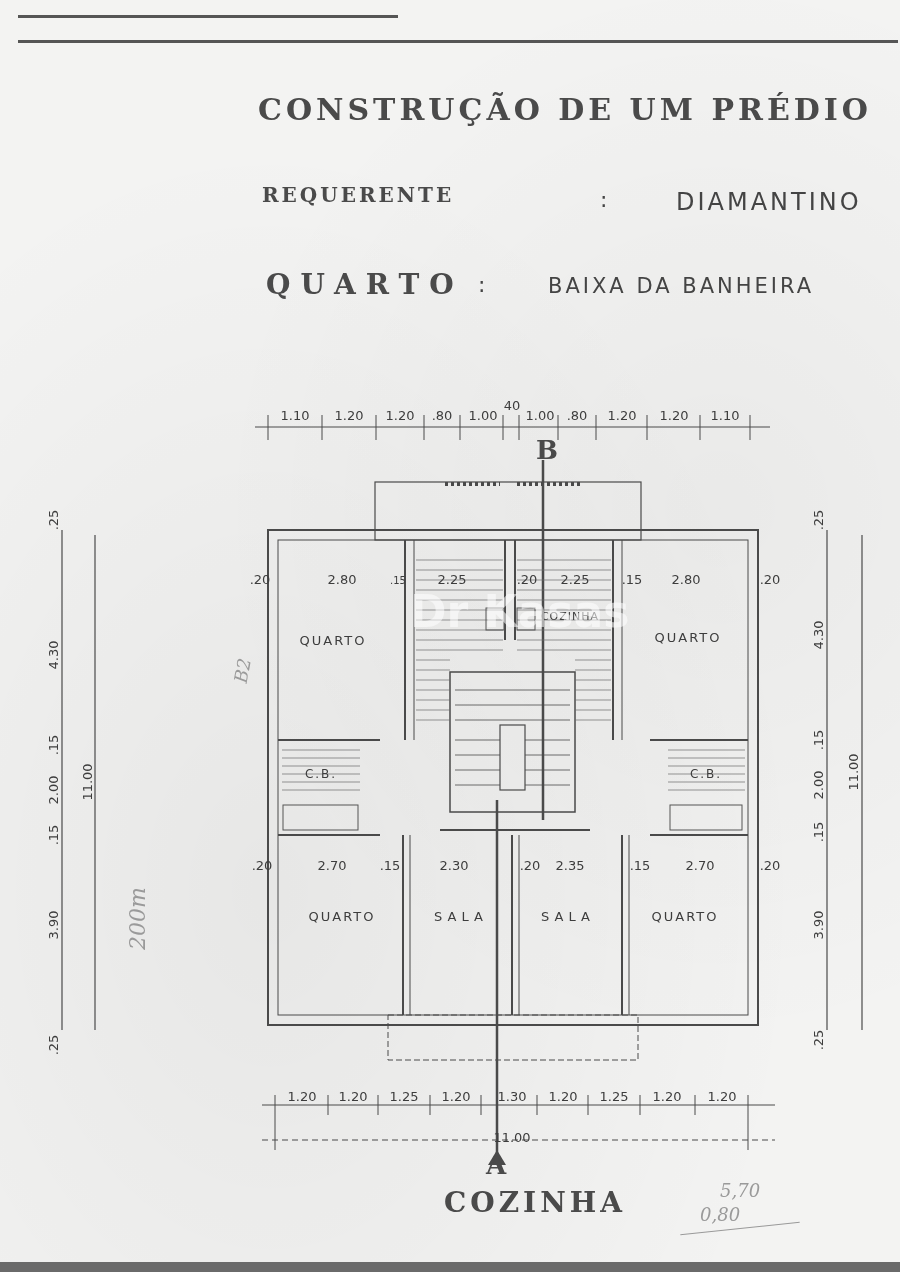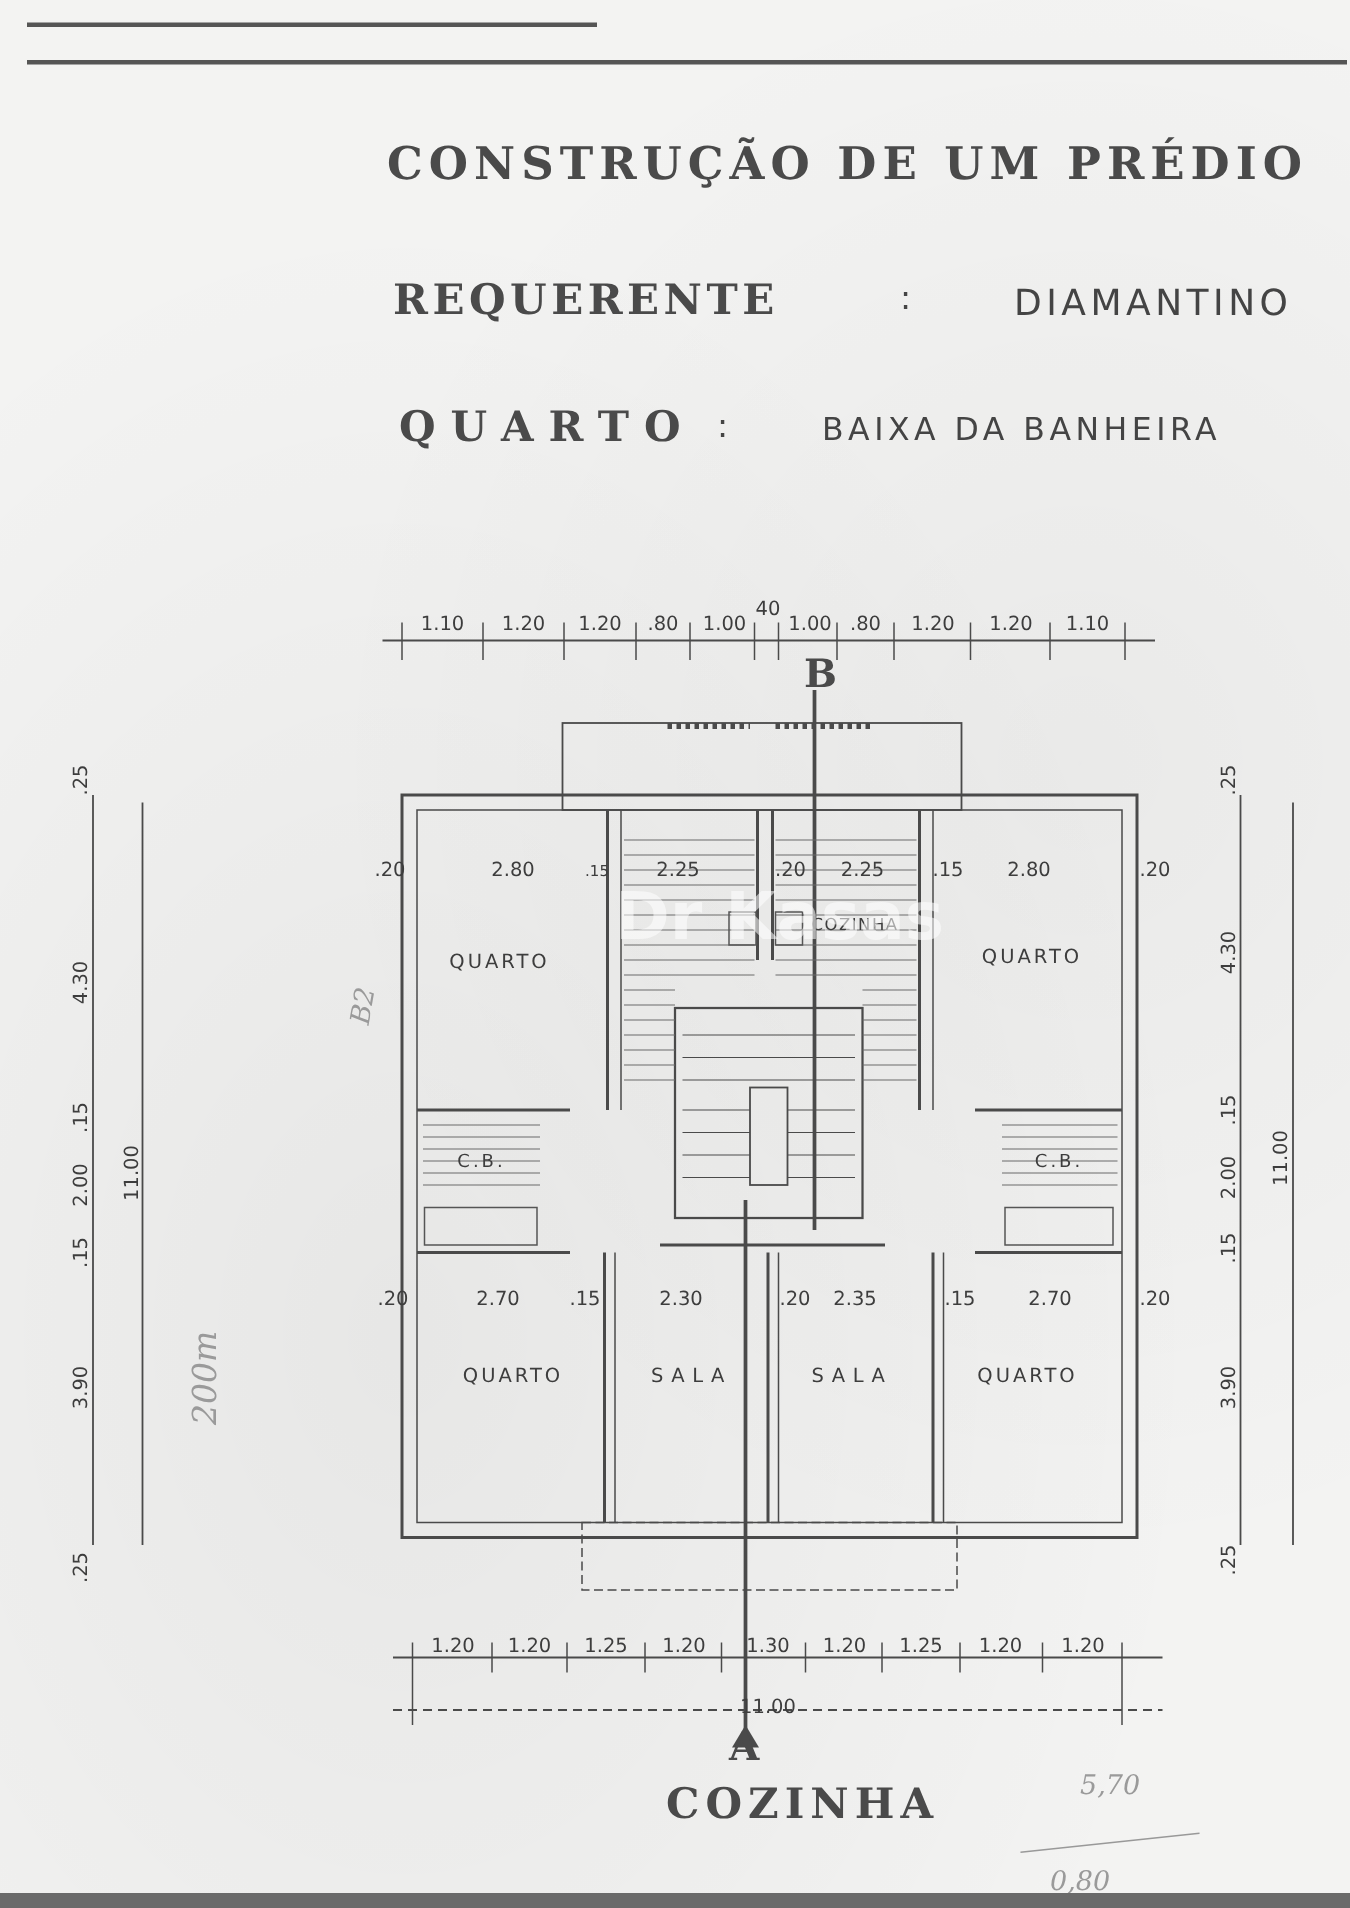--- a/index.html
+++ b/index.html
@@ -17,21 +17,21 @@
 </style>
 </head>
 <body>
 
 <div class="paper"></div>
 <div class="top-line" style="top:15px;width:380px;"></div>
 <div class="top-line" style="top:40px;width:880px;"></div>
 
 <div class="stencil" style="left:258px;top:92px;font-size:30px;letter-spacing:4px;">CONSTRUÇÃO DE UM PRÉDIO</div>
 
-<div class="stencil" style="left:262px;top:183px;font-size:28px;">REQUERENTE</div>
+<div class="stencil" style="left:262px;top:183px;font-size:20px;">REQUERENTE</div>
 <div class="typed" style="left:600px;top:187px;font-size:22px;">:</div>
 <div class="typed" style="left:676px;top:188px;font-size:24px;">DIAMANTINO</div>
 
 <div class="stencil" style="left:266px;top:268px;font-size:28px;letter-spacing:10px;">QUARTO</div>
 <div class="typed" style="left:478px;top:272px;font-size:22px;">:</div>
 <div class="typed" style="left:548px;top:274px;font-size:21px;">BAIXA DA BANHEIRA</div>
 
 <svg width="900" height="1272" style="position:absolute;left:0;top:0;">
   <g stroke="#4a4a4a" fill="none" stroke-width="1.2">
 
@@ -265,19 +265,19 @@
   </g>
 </svg>
 
 <div class="stencil" style="left:536px;top:435px;font-size:26px;letter-spacing:0;">B</div>
 <div class="stencil" style="left:486px;top:1150px;font-size:26px;letter-spacing:0;">A</div>
 <div class="stencil" style="left:444px;top:1186px;font-size:28px;letter-spacing:4px;">COZINHA</div>
 
 <div style="position:absolute;left:410px;top:590px;font-family:'DejaVu Sans',sans-serif;font-size:44px;font-weight:bold;color:rgba(255,255,255,0.55);line-height:44px;white-space:nowrap;">Dr Kasas</div>
 
 <div class="hand" style="left:700px;top:1180px;font-size:18px;margin-left:20px;">5,70</div>
-<div class="hand" style="left:700px;top:1204px;font-size:18px;margin-top:40px;">0,80</div>
+<div class="hand" style="left:700px;top:1204px;font-size:18px;">0,80</div>
 <div style="position:absolute;left:680px;top:1228px;width:120px;height:1px;background:#999;transform:rotate(-6deg);"></div>
 <div class="hand" style="left:696px;top:1288px;font-size:12px;">35600</div>
 <div class="hand" style="left:125px;top:950px;font-size:22px;transform:rotate(-90deg);transform-origin:left top;">200m</div>
 <div class="hand" style="left:230px;top:660px;font-size:18px;transform:rotate(-80deg);">B2</div>
 
 <div class="bottom-bar"></div>
 
 </body></html>

